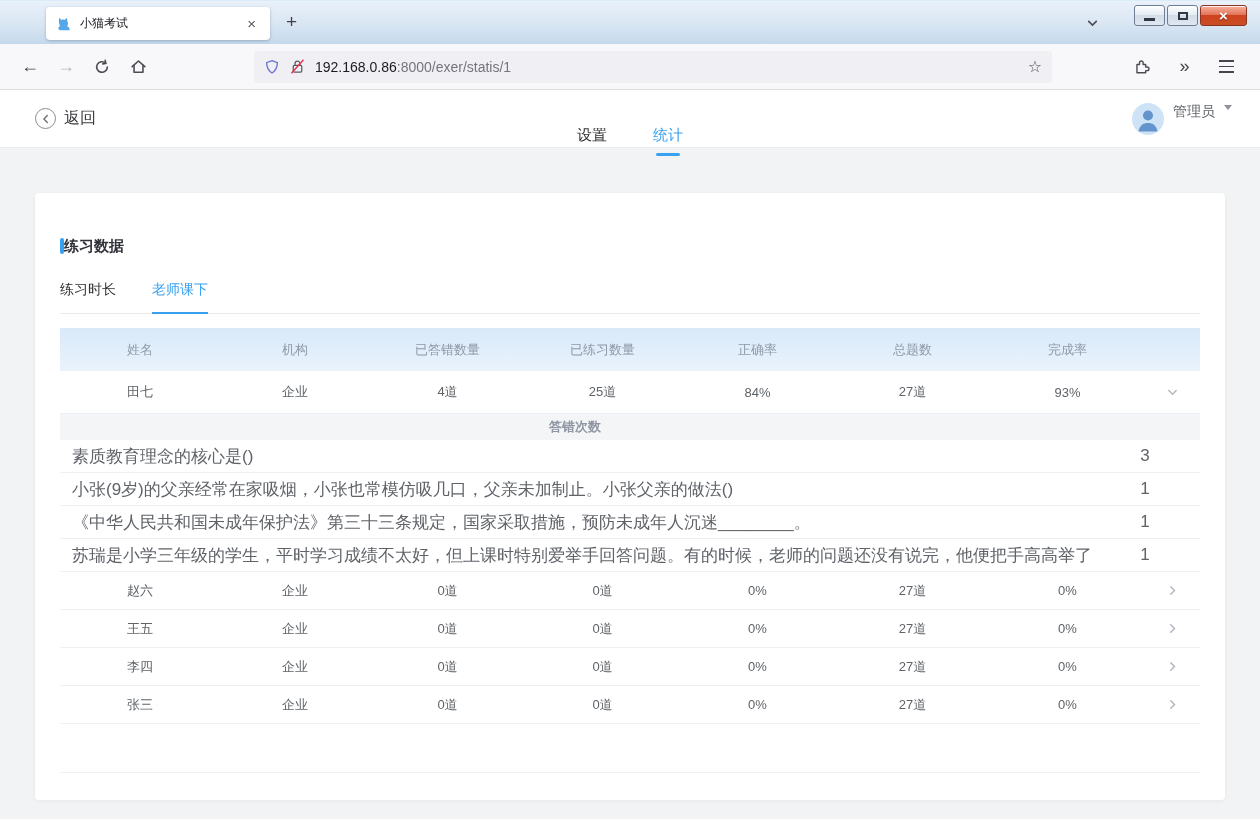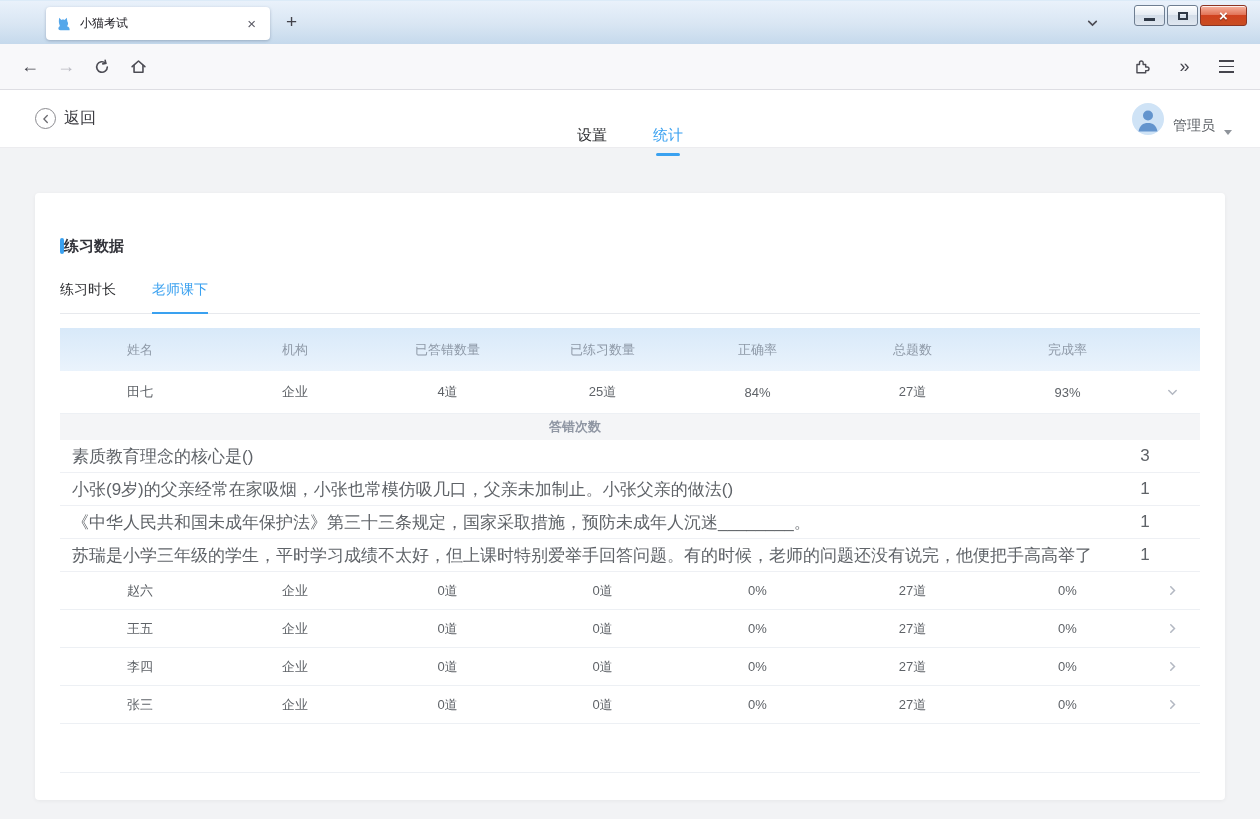--- a/index.html
+++ b/index.html
@@ -53,21 +53,21 @@
   .back-group { margin-left:35px; display:flex; align-items:flex-end; gap:8px; cursor:default; }
   .back-circle { width:21px; height:21px; border:1px solid #8b8b90; border-radius:50%;
                  display:grid; place-items:center; }
   .back-label { font-size:16px; color:#3b3b40; }
   .center-tabs { position:absolute; left:50%; top:17px; height:100%; transform:translateX(-50%);
                  display:flex; gap:46px; }
   .ht { position:relative; display:flex; align-items:center; height:100%; font-size:15px; color:#2f3033; }
   .ht.active { color:#3aa1f0; }
   .ht.active::after { content:""; position:absolute; left:50%; transform:translateX(-50%);
                       bottom:8px; width:24px; height:3px; border-radius:2px; background:#3aa1f0; }
-  .user { margin-left:auto; margin-right:28px; display:flex; align-items:flex-end; gap:9px; }
+  .user { margin-left:auto; margin-right:28px; display:flex; align-items:flex-start; gap:9px; }
   .user-name { font-size:14px; color:#5f6368; }
   .caret-down { width:0; height:0; border-left:4.5px solid transparent; border-right:4.5px solid transparent;
                 border-top:5.5px solid #8f949b; margin-top:2px; }
 
   
   .page { height:671px; background:#f2f3f5; padding-top:45px; }
   .card { margin:0 35px; height:607px; background:#fff; border-radius:4px;
           box-shadow:0 1px 4px rgba(0,0,0,.05); padding:0 25px; }
   .section-head { padding-top:45px; display:flex; align-items:center; }
   .section-bar { width:4px; height:16px; background:#3aa1f0; border-radius:2px; }
@@ -141,20 +141,36 @@
           <path d="M13.3 8 A5.3 5.3 0 1 1 11.6 4.1"></path>
           <path d="M11.2 1.3 L11.8 4.3 L8.8 4.9"></path>
         </svg>
     </div>
     <div class="nav-icon">
       <svg width="17" height="17" viewBox="0 0 16 16" fill="none" stroke="#4c4c54" stroke-width="1.5" stroke-linecap="round" stroke-linejoin="round">
           <path d="M2 8.2 L8 2.8 L14 8.2"></path>
           <path d="M3.8 7 V13.4 H12.2 V7"></path>
         </svg>
     </div>
+    <div class="urlbar">
+      <span style="display:grid;place-items:center;">
+        <svg width="16" height="16" viewBox="0 0 24 24" fill="none" stroke="#6673d0" stroke-width="2">
+            <path d="M12 2.5 L20 5.5 C20 11.5 18 17 12 21 C6 17 4 11.5 4 5.5 Z"></path>
+          </svg>
+      </span>
+      <span style="display:grid;place-items:center;">
+        <svg width="17" height="17" viewBox="0 0 24 24" fill="none">
+            <rect x="6" y="10.5" width="12" height="9.5" rx="1.5" stroke="#5b5b66" stroke-width="1.8"></rect>
+            <path d="M8.5 10.5 V8 a3.5 3.5 0 0 1 7 0 v2.5" stroke="#5b5b66" stroke-width="1.8"></path>
+            <line x1="3.5" y1="21.5" x2="20.5" y2="2.5" stroke="#e8334f" stroke-width="2"></line>
+          </svg>
+      </span>
+      <span class="url-text"><b style="font-weight:normal;">192.168.0.86</b><span class="path">:8000/exer/statis/1</span></span>
+      <span class="url-star">☆</span>
+    </div>
     <div class="nav-right">
       <div class="nav-icon">
         <svg width="19" height="19" viewBox="0 0 24 24" fill="none" stroke="#4c4c54" stroke-width="1.8" stroke-linejoin="round">
             <path d="M5 9.5 h3.2 V7.4 a2.3 2.3 0 1 1 4.6 0 V9.5 H16 v3.1 h1.9 a2.3 2.3 0 1 1 0 4.6 H16 V20 H5 Z"></path>
           </svg>
       </div>
       <div class="nav-icon chevrons">»</div>
       <div class="nav-icon">
         <span class="hamburger">
             <i></i>

